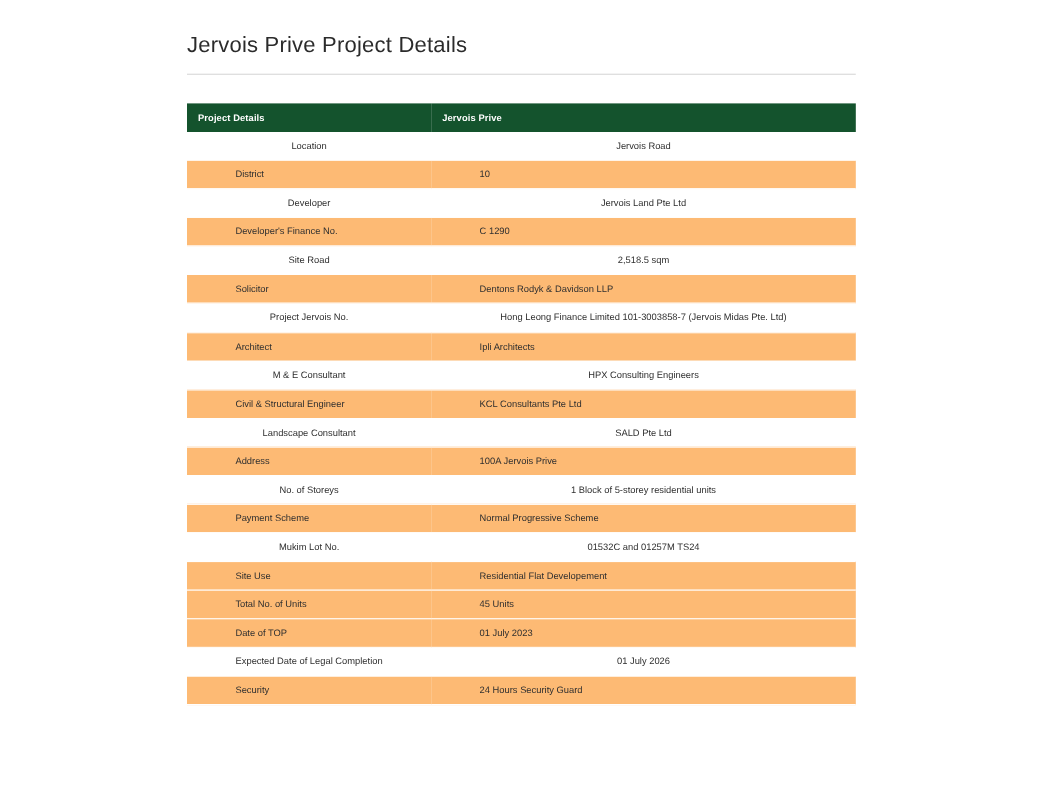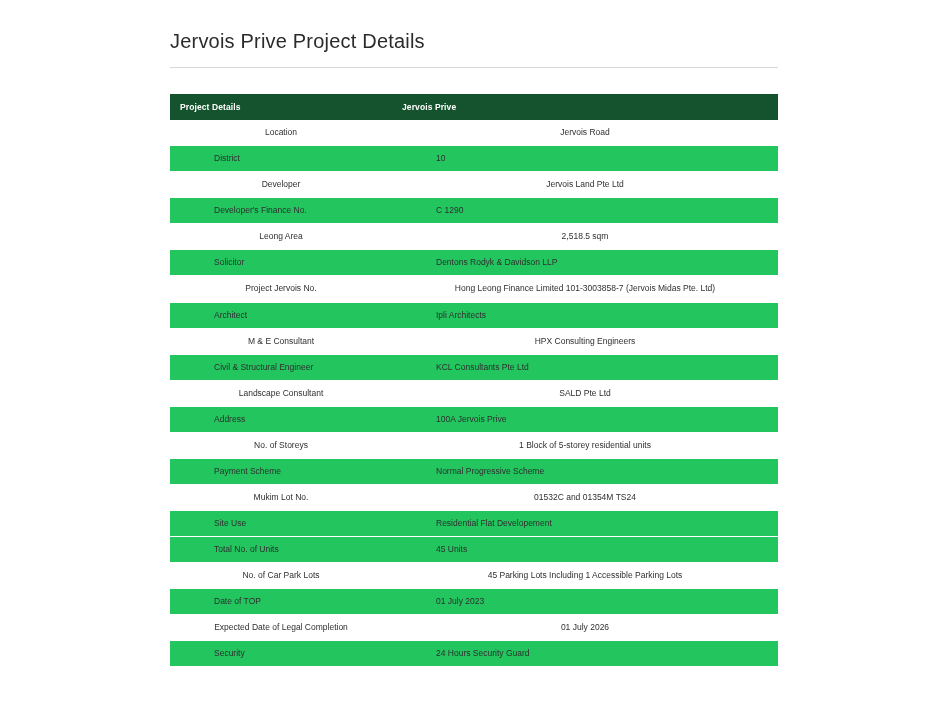--- a/index.html
+++ b/index.html
@@ -61,21 +61,21 @@
     padding: 7px 10px;
     line-height: 1.3;
     border-bottom: 1px solid #ffffff;
     vertical-align: middle;
   }
   table.details tr.odd td {
     background: #ffffff;
     text-align: center;
   }
   table.details tr.even td {
-    background: #22c55e;
+    background: #fdba74;
     padding-left: 44px;
   }
   table.details col.c1 { width: 222px; }
   table.details col.c2 { width: 386px; }
 </style>
 </head>
 <body>
 
 <div class="page">
   <div class="content">
@@ -104,21 +104,21 @@
           </tr>
           <tr class="odd">
             <td>Developer</td>
             <td>Jervois Land Pte Ltd</td>
           </tr>
           <tr class="even">
             <td>Developer's Finance No.</td>
             <td>C 1290</td>
           </tr>
           <tr class="odd">
-            <td>Leong Area</td>
+            <td>Site Road</td>
             <td>2,518.5 sqm</td>
           </tr>
           <tr class="even">
             <td>Solicitor</td>
             <td>Dentons Rodyk &amp; Davidson LLP</td>
           </tr>
           <tr class="odd">
             <td>Project Jervois No.</td>
             <td>Hong Leong Finance Limited 101-3003858-7 (Jervois Midas Pte. Ltd)</td>
           </tr>
@@ -145,33 +145,29 @@
           <tr class="odd">
             <td>No. of Storeys</td>
             <td>1 Block of 5-storey residential units</td>
           </tr>
           <tr class="even">
             <td>Payment Scheme</td>
             <td>Normal Progressive Scheme</td>
           </tr>
           <tr class="odd">
             <td>Mukim Lot No.</td>
-            <td>01532C and 01354M TS24</td>
+            <td>01532C and 01257M TS24</td>
           </tr>
           <tr class="even">
             <td>Site Use</td>
             <td>Residential Flat Developement</td>
           </tr>
           <tr class="even">
             <td>Total No. of Units</td>
             <td>45 Units</td>
-          </tr>
-          <tr class="odd">
-            <td>No. of Car Park Lots</td>
-            <td>45 Parking Lots Including 1 Accessible Parking Lots</td>
           </tr>
           <tr class="even">
             <td>Date of TOP</td>
             <td>01 July 2023</td>
           </tr>
           <tr class="odd">
             <td>Expected Date of Legal Completion</td>
             <td>01 July 2026</td>
           </tr>
           <tr class="even">

